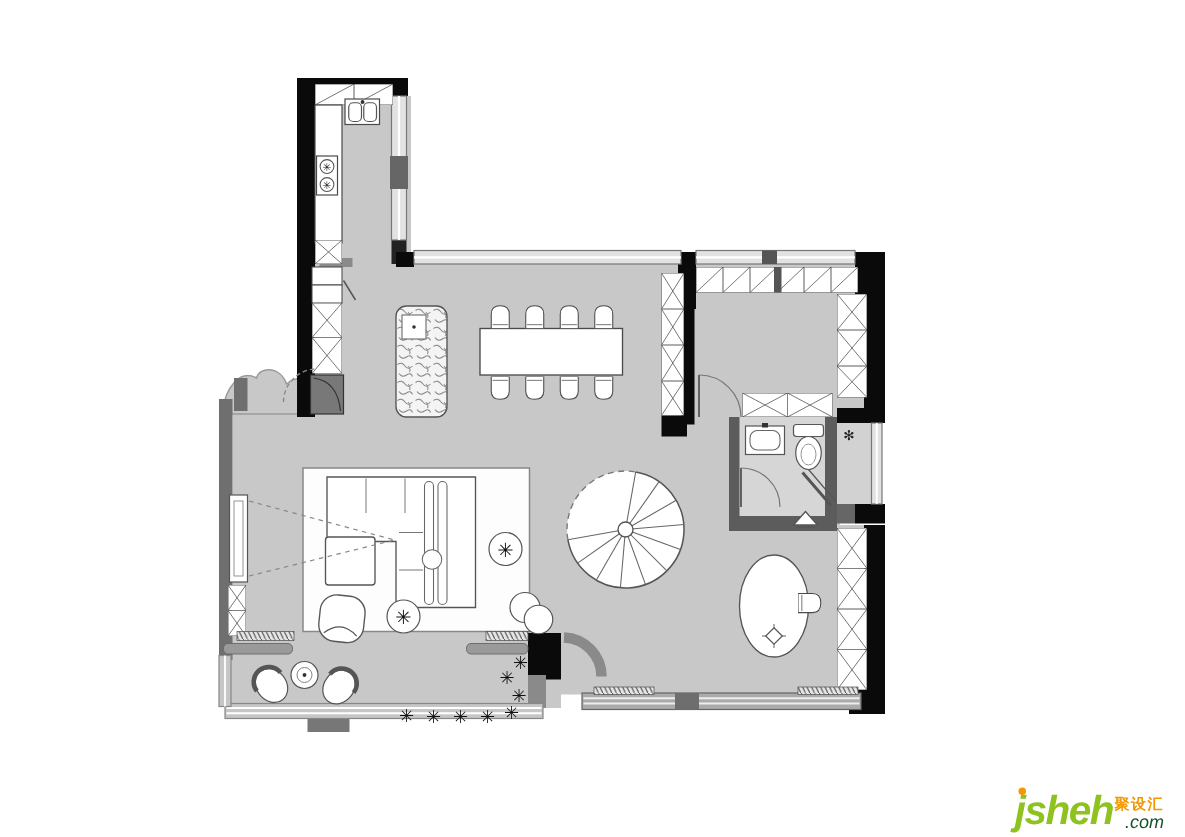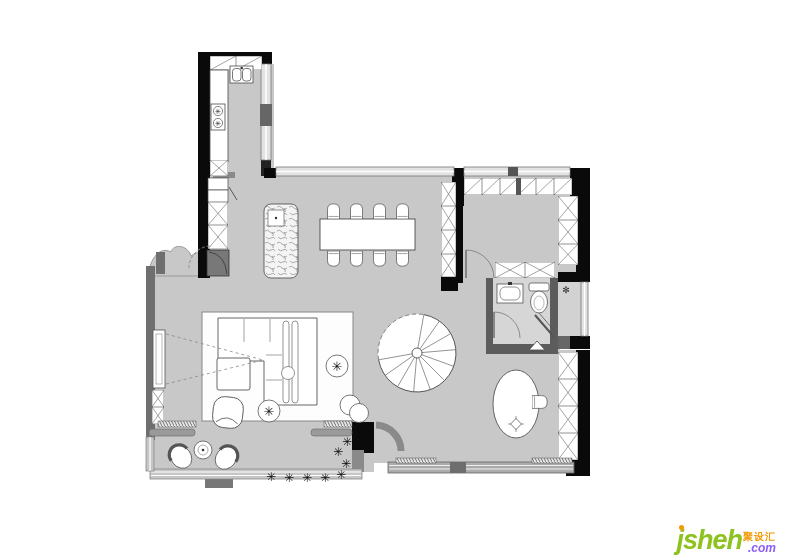--- a/index.html
+++ b/index.html
@@ -4,21 +4,21 @@
 <style>
   html,body{margin:0;padding:0;background:#fff;}
   .canvas{position:relative;width:790px;height:558px;background:#fff;overflow:hidden;
           font-family:"Liberation Sans",sans-serif;}
   svg text{font-family:"DejaVu Sans",sans-serif;}
   .watermark{position:absolute;right:14px;bottom:4px;line-height:1;white-space:nowrap;}
   .wm-brand{font-family:"Liberation Sans",sans-serif;font-weight:bold;font-style:italic;
             font-size:27px;color:#8dc21f;letter-spacing:-1px;}
   .wm-right{display:inline-block;vertical-align:bottom;margin-left:1px;text-align:right;}
   .wm-cjk{display:block;font-size:10px;font-weight:bold;color:#f39800;letter-spacing:1px;}
-  .wm-tld{display:block;font-size:12px;font-weight:bold;font-style:italic;color:#8b5cf6;}
+  .wm-tld{display:block;font-size:12px;font-weight:normal;font-style:italic;color:#14532d;}
   .wm-jdot{position:absolute;left:3px;top:-2px;width:5px;height:5px;border-radius:50%;background:#f39800;}
 </style>
 </head>
 <body>
 
 <div class="canvas">
 <svg width="790" height="558" viewBox="0 0 790 558">
   <defs>
     <symbol id="xcell" viewBox="0 0 10 10" preserveAspectRatio="none">
       <rect x="0" y="0" width="10" height="10" fill="#ffffff" stroke="#4a4a4a" stroke-width="0.6" vector-effect="non-scaling-stroke"></rect>

